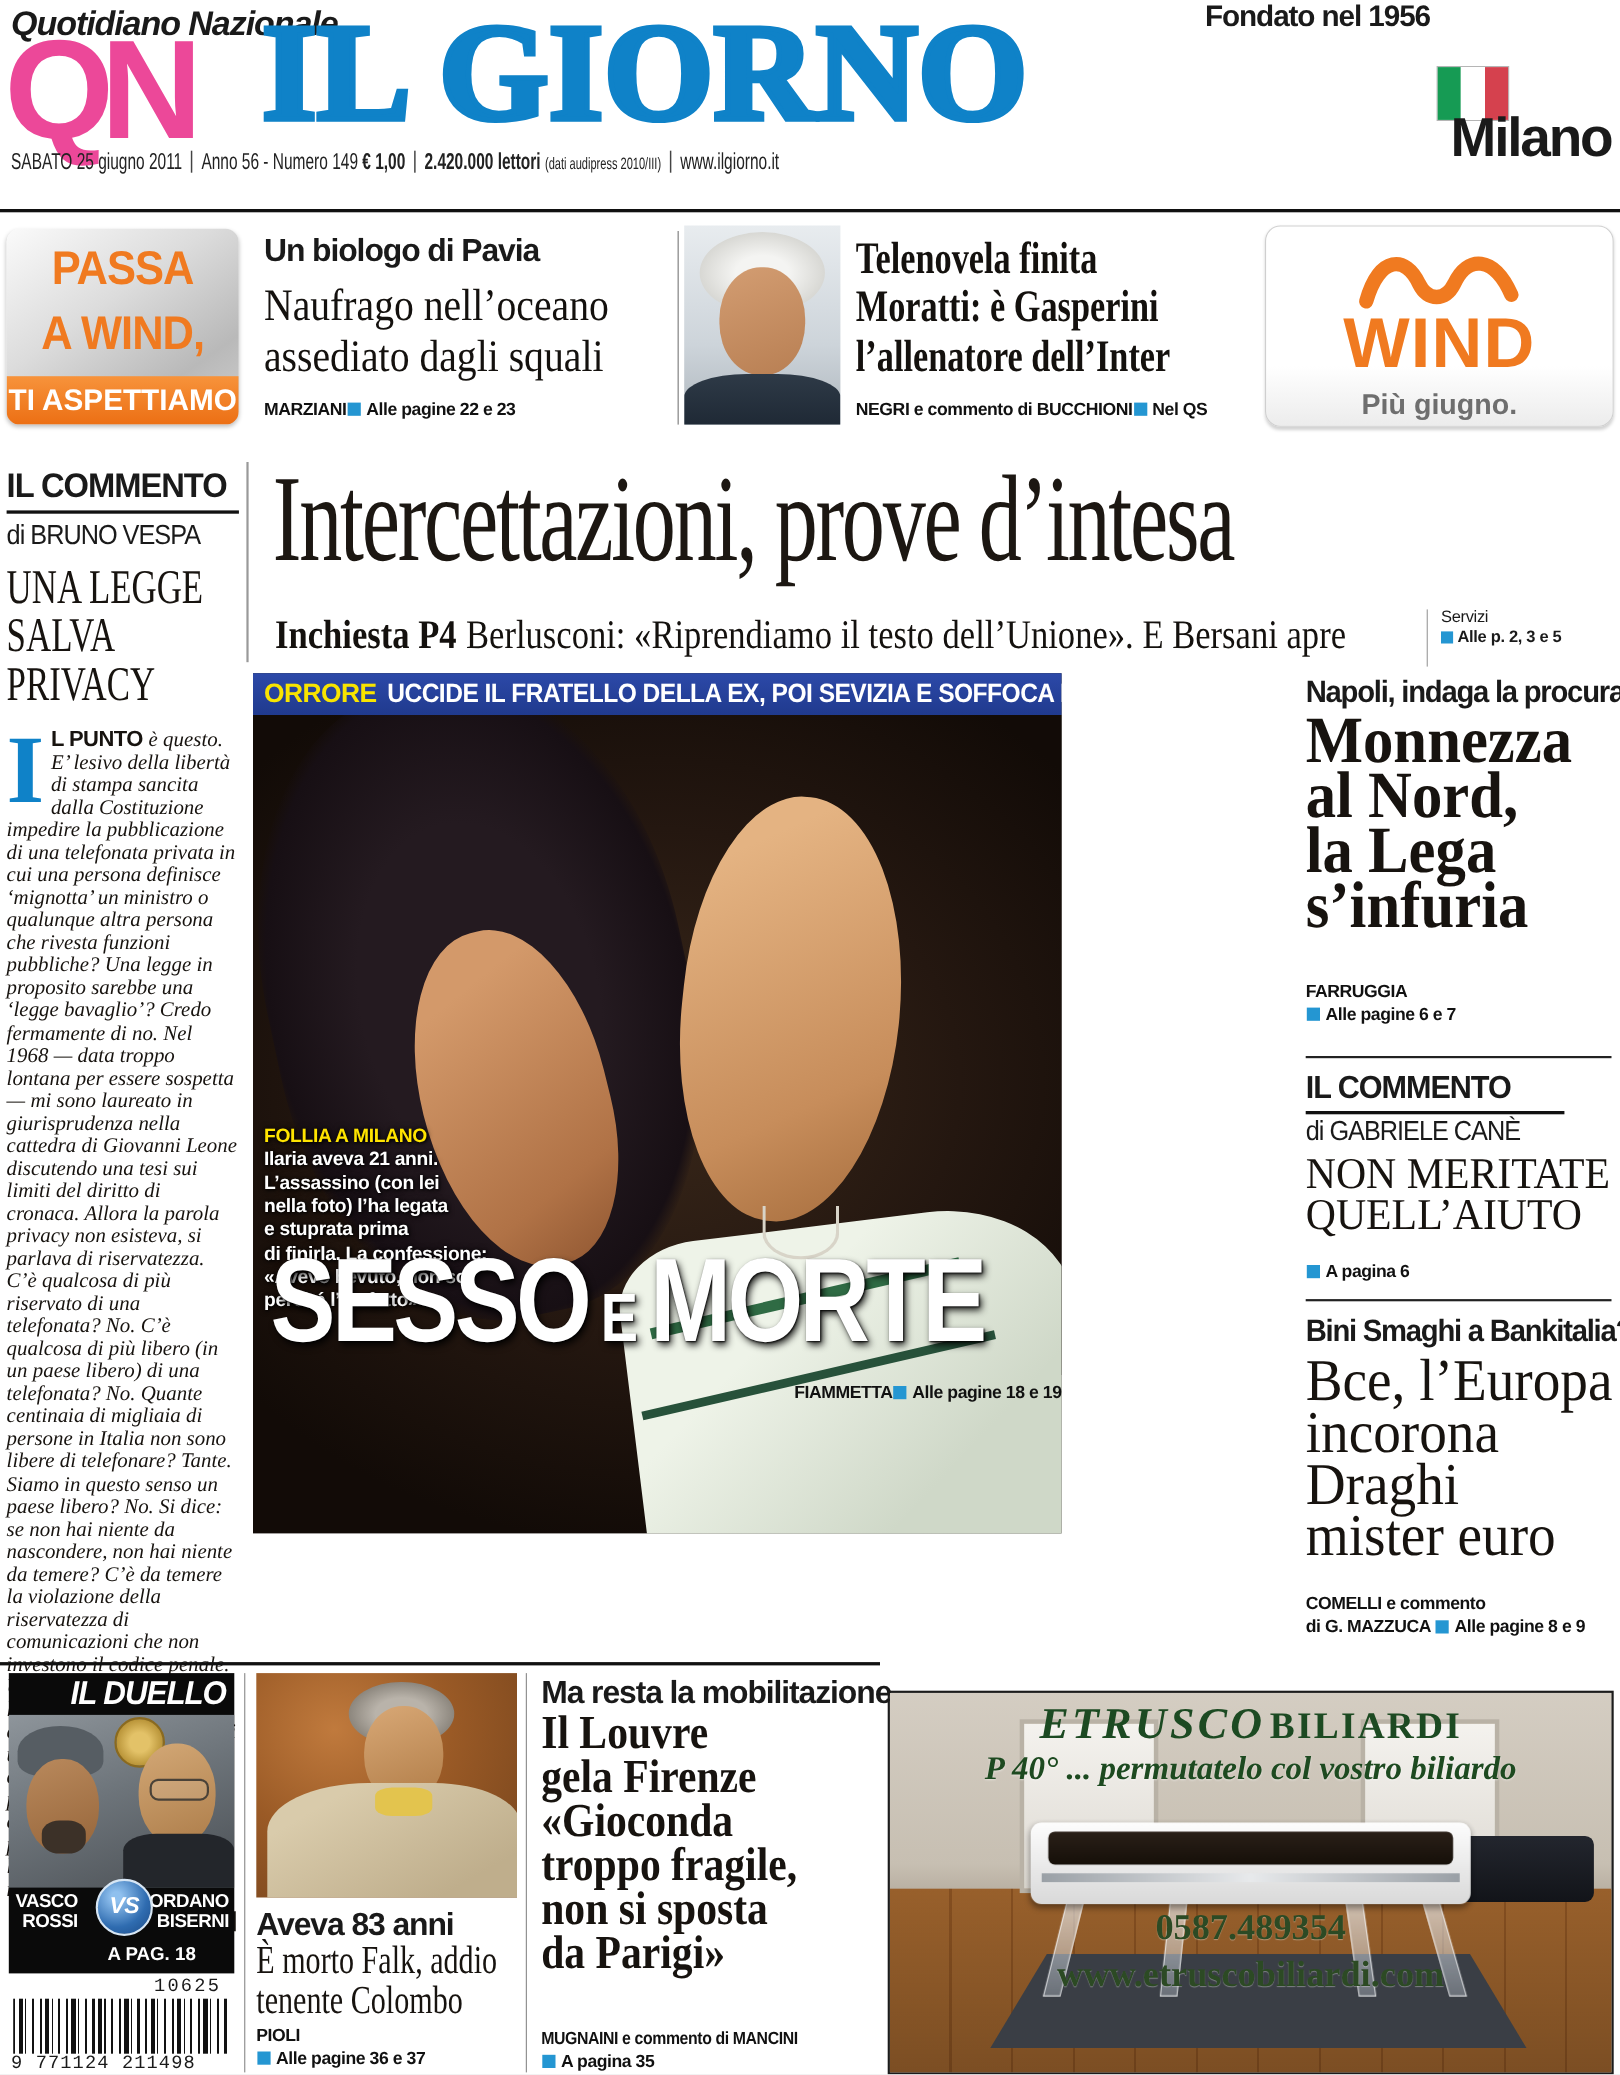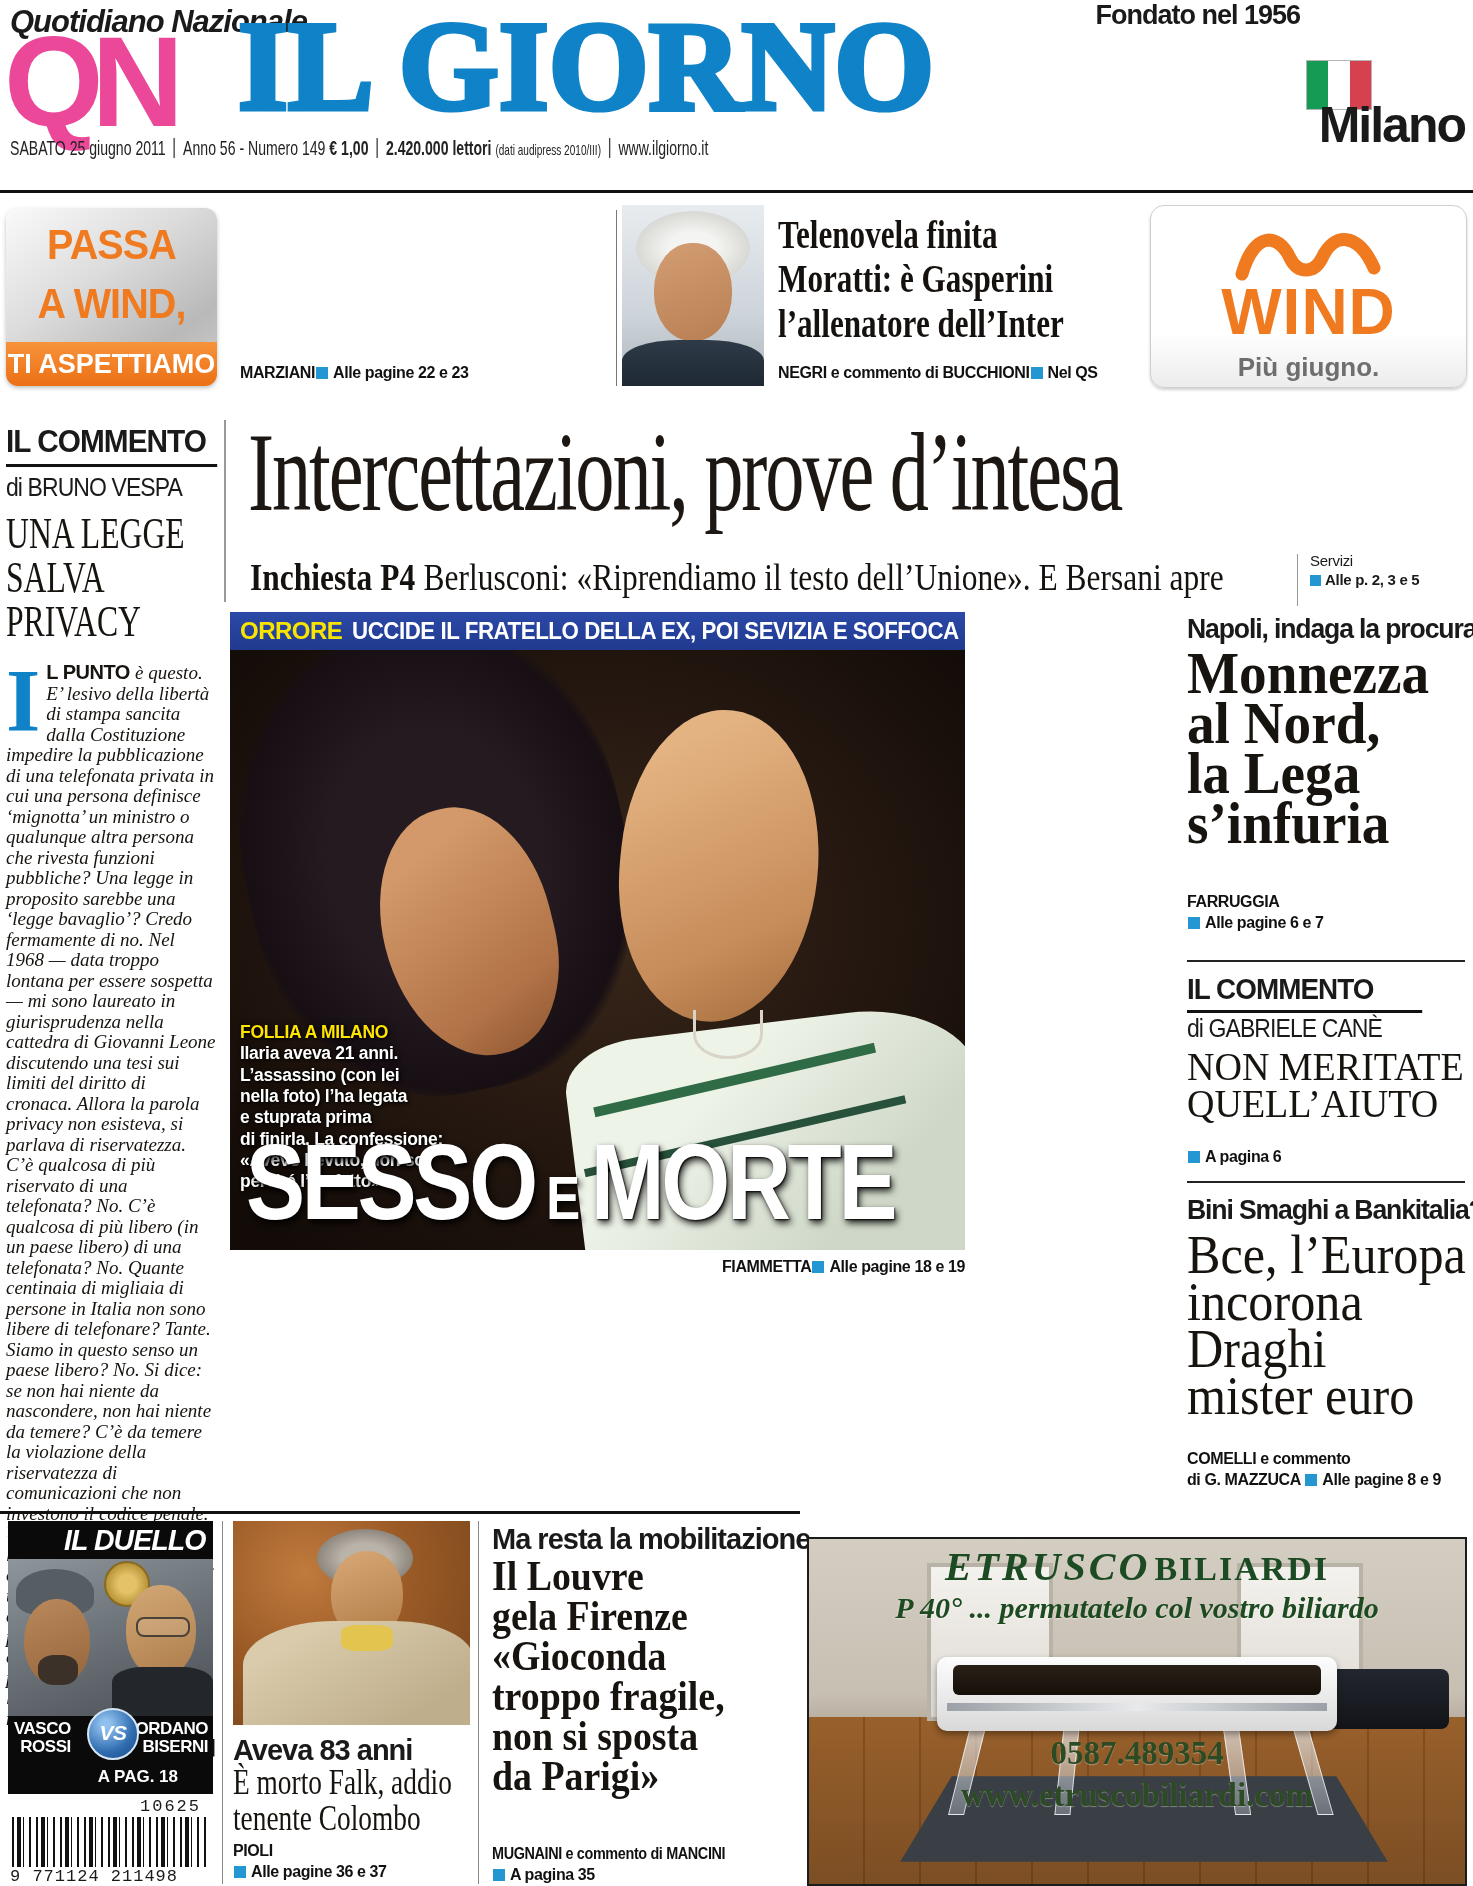--- a/index.html
+++ b/index.html
@@ -82,21 +82,21 @@
   #servizi{left:1310px;top:552px;width:160px;font-size:15px;letter-spacing:-0.3px;}
   #servizi .l2{font-weight:bold;margin-top:2px;}
   #servizi .sq{width:11px;height:11px;margin:0 4px 0 0;}
 
   
   #photo-main{left:230px;top:612px;width:735px;height:638px;background:#15100b;}
   #kicker-bar{position:absolute;left:0;top:0;width:735px;height:38px;background:linear-gradient(#2c49a8,#203a8e);
               line-height:38px;padding-left:10px;box-sizing:border-box;white-space:nowrap;}
   #kicker-bar .orrore{color:#f8e400;font-weight:900;font-size:24px;letter-spacing:-0.5px;margin-right:10px;}
   #kicker-bar .ktext{color:#ffffff;font-weight:900;font-size:24px;letter-spacing:-0.5px;display:inline-block;transform:scaleX(0.93);transform-origin:left center;}
-  #photo-couple{position:absolute;left:0;top:38px;width:735px;height:600px;overflow:hidden;
+  #photo-couple{position:absolute;left:0;top:38px;width:735px;height:744px;overflow:hidden;
       background:
         radial-gradient(ellipse 300px 220px at 78% 88%, rgba(225,235,220,0.85), transparent 70%),
         radial-gradient(ellipse 500px 420px at 50% 45%, #3a281a 0%, #241710 55%, #120b07 100%);}
   .w-hair{position:absolute;left:2%;top:-4%;width:52%;height:78%;border-radius:45%;
       background:radial-gradient(#241a20 40%,#170f14 70%,transparent 74%);transform:rotate(-12deg);}
   .w-face{position:absolute;left:21%;top:26%;width:23%;height:42%;border-radius:50% 50% 46% 54%;
       background:linear-gradient(155deg,#d3996a 20%,#b07246 75%,#8e5530 100%);transform:rotate(-14deg);}
   .m-hair{position:absolute;left:52%;top:2%;width:30%;height:26%;border-radius:50%;
       background:radial-gradient(#6d4d2f 40%,#4a3категории020 75%,transparent 78%);}
   .m-face{position:absolute;left:53%;top:10%;width:27%;height:52%;border-radius:48% 52% 50% 50%;
@@ -243,20 +243,24 @@
     <span class="note">(dati audipress 2010/III)</span><span class="pipe"></span><span>www.ilgiorno.it</span>
   </div>
   <div class="abs rule" id="rule-masthead"></div>
 
   <div class="abs" id="wind-left">
     <div class="l1">PASSA</div>
     <div class="l1">A WIND,</div>
     <div class="l3">TI ASPETTIAMO</div>
   </div>
 
+  <div class="abs" id="strip-story1">
+    <div class="strip-kicker">Un biologo di Pavia</div>
+    <div class="hl serif cx">Naufrago nell’oceano assediato dagli squali</div>
+  </div>
   <div class="abs credit" id="strip-credit1">
     <span>MARZIANI</span><span class="sq"></span><span>Alle pagine 22 e 23</span>
   </div>
 
   <div class="abs hairline" id="strip-div1"></div>
 
   <div class="abs" id="photo-gasperini">
     <div class="gasp-hair"></div>
     <div class="gasp-face"></div>
     <div class="gasp-shirt"></div>

